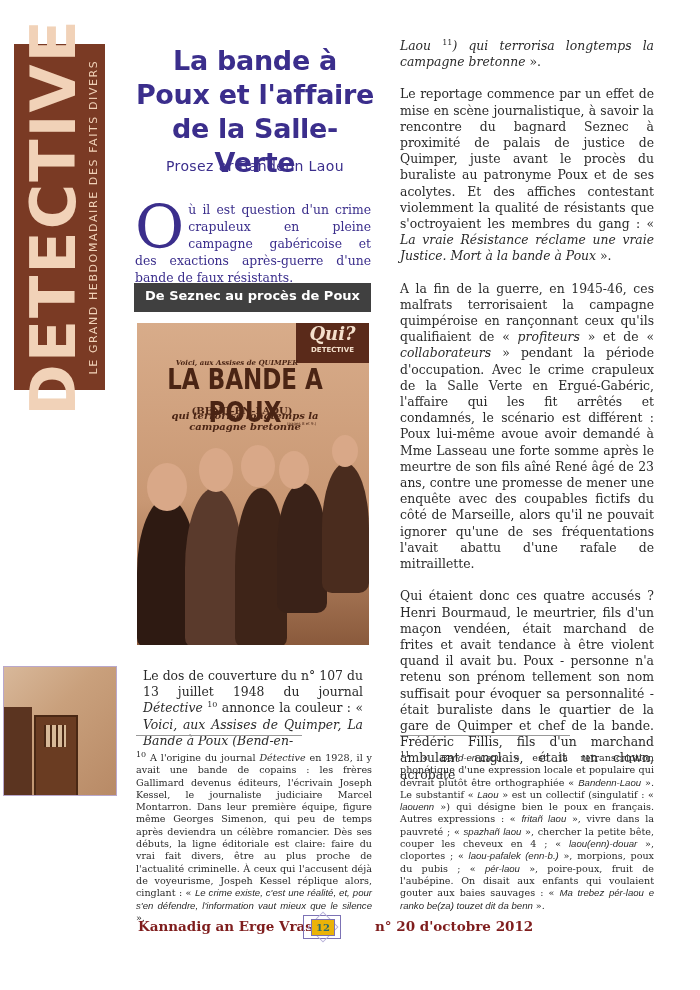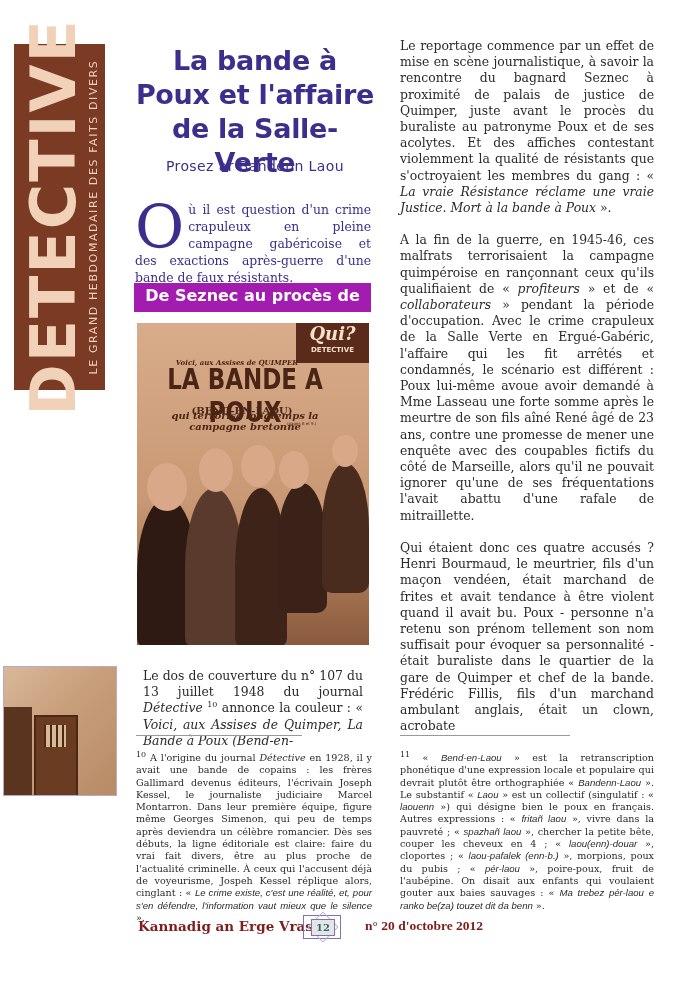--- a/index.html
+++ b/index.html
@@ -58,22 +58,22 @@
     position: absolute; left: 135px; top: 201px; width: 236px;
     font-family: "DejaVu Serif", serif; color: #3b2e8c; font-size: 12.4px; line-height: 17px;
     text-align: justify;
   }
   .lede .dropcap {
     float: left; font-size: 60px; line-height: 48px; margin: 2px 4px 0 0; color: #3b2e8c;
     font-family: "DejaVu Serif", serif;
   }
   .section-bar {
     position: absolute; left: 134px; top: 283px; width: 237px; height: 29px;
-    background: #a21caf; color: #ffffff; text-align: center;
-    font-family: "DejaVu Sans", sans-serif; font-weight: bold; font-size: 16px; line-height: 25px;
+    background: #404040; color: #ffffff; text-align: center;
+    font-family: "DejaVu Sans", sans-serif; font-weight: bold; font-size: 13px; line-height: 25px;
   }
   
   .cover {
     position: absolute; left: 137px; top: 323px; width: 232px; height: 322px;
     background: linear-gradient(180deg, #d8ac8a 0%, #c99874 55%, #8a5a3c 100%);
     overflow: hidden;
   }
   .cover .qui {
     position: absolute; right: 0; top: 0; width: 73px; height: 40px; background: #5a2a1a;
     color: #f4e0cc; font-family: "DejaVu Serif", serif; font-weight: bold; font-style: italic;
@@ -120,32 +120,32 @@
     position: absolute; font-family: "DejaVu Serif", serif; font-size: 9.6px; line-height: 12.3px;
     color: #2a2a2a; text-align: justify;
   }
   .footnote .sans-it { font-family: Liberation Sans, sans-serif; font-style: italic; margin-top: 12px; }
   
   .footer-left, .footer-right {
     position: absolute; top: 918px; font-family: "DejaVu Serif", serif; font-weight: bold;
     color: #7f1d1d; font-size: 13.5px;
   }
   .footer-left { left: 138px; }
-  .footer-right { left: 365px; font-family: Liberation Serif, serif; }
+  .footer-right { left: 375px; }
   .page-badge {
     position: absolute; left: 303px; top: 915px; width: 36px; height: 22px;
     border: 1px solid #7c72b5;
   }
   .page-badge .diamond {
     position: absolute; left: 8px; top: -6px; width: 20px; height: 20px;
     border: 1px solid #b7b0d8; transform: rotate(45deg); top: 0px;
   }
   .page-badge .num {
     position: absolute; left: 7px; top: 3px; width: 22px; height: 15px; border: 1px solid #7c72b5;
-    background: #e5e5e5; color: #2f6b6a; font-family: "DejaVu Serif", serif; font-weight: bold;
+    background: #eab308; color: #2f6b6a; font-family: "DejaVu Serif", serif; font-weight: bold;
     font-size: 10px; line-height: 15px; text-align: center;
   }
 </style>
 </head>
 <body>
 
 <div class="masthead">
   <div class="inner">
     <div class="big">DETECTIVE</div>
     <div class="small">LE GRAND HEBDOMADAIRE DES FAITS DIVERS</div>
@@ -189,20 +189,21 @@
   <div class="head" style="left:142px;top:128px;width:30px;height:38px;"></div>
   <div class="person" style="left:185px;top:140px;width:47px;height:130px;background:#4a2c1e;"></div>
   <div class="head" style="left:195px;top:112px;width:26px;height:32px;"></div>
 </div>
 
 <div class="caption">
   <p class="col-text"><span>Le dos de couverture du n° 107 du 13 juillet 1948 du journal </span><i>Détective</i> <span class="sup">10</span><span> annonce la couleur : « </span><i>Voici, aux Assises de Quimper, La Bande à Poux (Bend-en-</i></p>
 </div>
 
 <div class="right-col">
+  <p class="col-text"><i>Laou </i><span class="sup">11</span><i>) qui terrorisa longtemps la campagne bretonne</i><span> ».</span></p>
   <p class="col-text"><span>Le reportage commence par un effet de mise en scène journalistique, à savoir la rencontre du bagnard Seznec à proximité de palais de justice de Quimper, juste avant le procès du buraliste au patronyme Poux et de ses acolytes. Et des affiches contestant violemment la qualité de résistants que s'octroyaient les membres du gang : « </span><i>La vraie Résistance réclame une vraie Justice. Mort à la bande à Poux</i><span> ».</span></p>
   <p class="col-text"><span>A la fin de la guerre, en 1945-46, ces malfrats terrorisaient la campagne quimpéroise en rançonnant ceux qu'ils qualifiaient de « </span><i>profiteurs</i><span> » et de « </span><i>collaborateurs</i><span> » pendant la période d'occupation. Avec le crime crapuleux de la Salle Verte en Ergué-Gabéric, l'affaire qui les fit arrêtés et condamnés, le scénario est différent : Poux lui-même avoue avoir demandé à Mme Lasseau une forte somme après le meurtre de son fils aîné René âgé de 23 ans, contre une promesse de mener une enquête avec des coupables fictifs du côté de Marseille, alors qu'il ne pouvait ignorer qu'une de ses fréquentations l'avait abattu d'une rafale de mitraillette.</span></p>
   <p class="col-text">Qui étaient donc ces quatre accusés ? Henri Bourmaud, le meurtrier, fils d'un maçon vendéen, était marchand de frites et avait tendance à être violent quand il avait bu. Poux - personne n'a retenu son prénom tellement son nom suffisait pour évoquer sa personnalité - était buraliste dans le quartier de la gare de Quimper et chef de la bande. Frédéric Fillis, fils d'un marchand ambulant anglais, était un clown, acrobate</p>
 </div>
 
 <div class="fn-rule" style="left:136px;top:735px;width:166px;"></div>
 <div class="fn-rule" style="left:400px;top:735px;width:170px;"></div>
 
 <div class="footnote" style="left:136px;top:752px;width:236px;"><span class="sup">10</span><span> A l'origine du journal </span><i>Détective</i><span> en 1928, il y avait une bande de copains : les frères Gallimard devenus éditeurs, l'écrivain Joseph Kessel, le journaliste judiciaire Marcel Montarron. Dans leur première équipe, figure même Georges Simenon, qui peu de temps après deviendra un célèbre romancier. Dès ses débuts, la ligne éditoriale est claire: faire du vrai fait divers, être au plus proche de l'actualité criminelle. À ceux qui l'accusent déjà de voyeurisme, Jospeh Kessel réplique alors, cinglant : « </span><span class="sans-it">Le crime existe, c'est une réalité, et, pour s'en défendre, l'information vaut mieux que le silence</span><span> ».</span></div>
 

